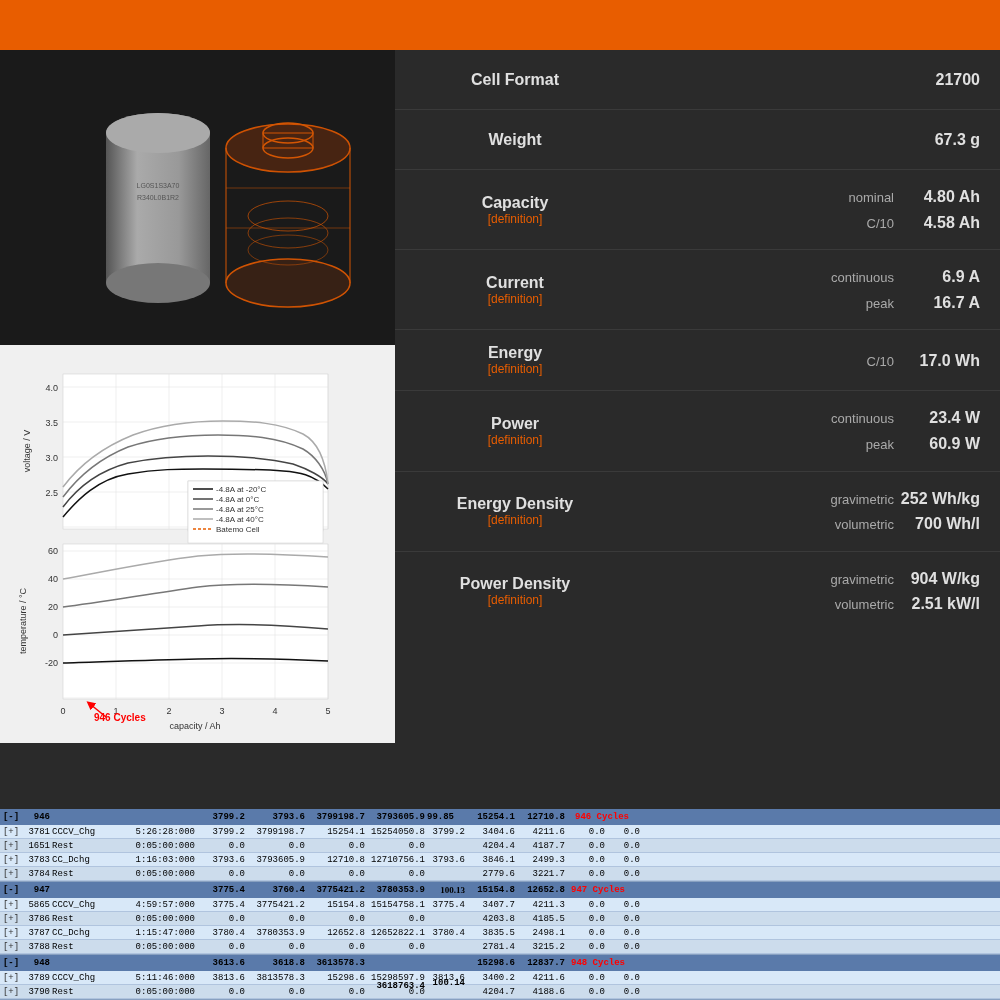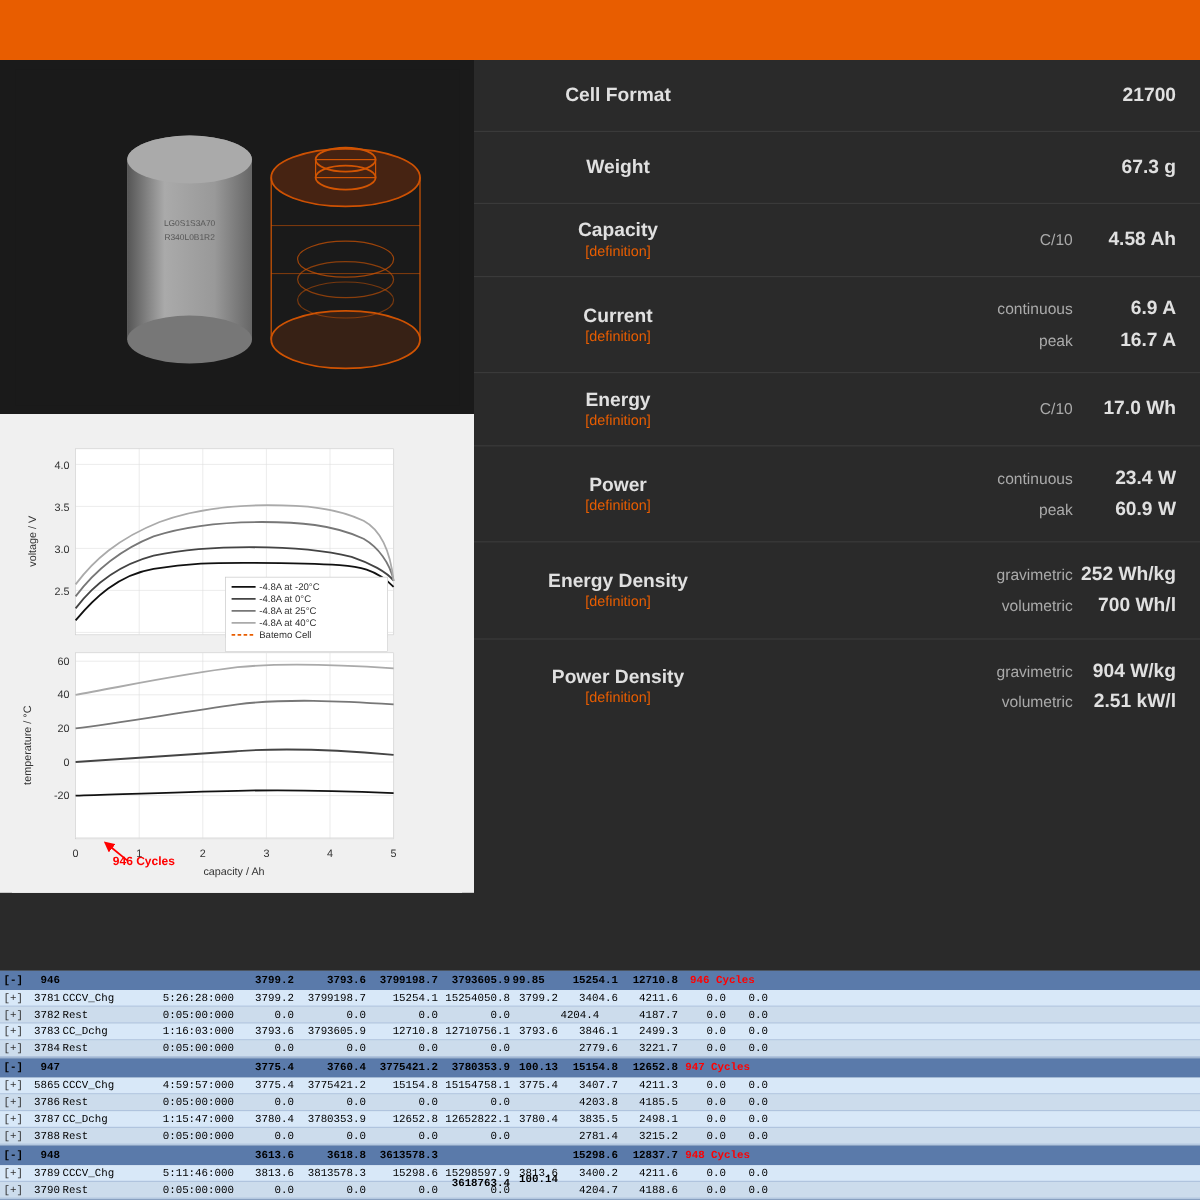--- a/index.html
+++ b/index.html
@@ -325,20 +325,24 @@
             <span class="spec-number">67.3 g</span>
           </div>
         </div>
       </div>
       <div class="spec-row">
         <div class="spec-label">
           <div class="spec-name">Capacity</div>
           <div class="spec-def">[definition]</div>
         </div>
         <div class="spec-values">
+          <div class="spec-value-line">
+            <span class="spec-qualifier">nominal</span>
+            <span class="spec-number">4.80 Ah</span>
+          </div>
           <div class="spec-value-line">
             <span class="spec-qualifier">C/10</span>
             <span class="spec-number">4.58 Ah</span>
           </div>
         </div>
       </div>
       <div class="spec-row">
         <div class="spec-label">
           <div class="spec-name">Current</div>
           <div class="spec-def">[definition]</div>
@@ -444,29 +448,29 @@
         <span style="flex: 0 0 60px; text-align: right; padding-right: 2px; white-space: nowrap; overflow: hidden; color: rgb(0, 0, 0);">15254.1</span>
         <span style="flex: 0 0 60px; text-align: right; padding-right: 2px; white-space: nowrap; overflow: hidden; color: rgb(0, 0, 0);">15254050.8</span>
         <span style="flex: 0 0 40px; text-align: right; padding-right: 2px; white-space: nowrap; overflow: hidden; color: rgb(0, 0, 0);">3799.2</span>
         <span style="flex: 0 0 50px; text-align: right; padding-right: 2px; white-space: nowrap; overflow: hidden; color: rgb(0, 0, 0);">3404.6</span>
         <span style="flex: 0 0 50px; text-align: right; padding-right: 2px; white-space: nowrap; overflow: hidden; color: rgb(0, 0, 0);">4211.6</span>
         <span style="flex: 0 0 40px; text-align: right; padding-right: 2px; white-space: nowrap; overflow: hidden; color: rgb(0, 0, 0);">0.0</span>
         <span style="flex: 0 0 35px; text-align: right; padding-right: 2px; white-space: nowrap; overflow: hidden; color: rgb(0, 0, 0);">0.0</span>
       </div>
       <div style="display: flex; align-items: center; padding: 1px 2px; height: 14px; border-bottom: 1px solid rgb(176, 196, 222); background: rgb(204, 220, 236);">
         <span style="flex: 0 0 20px; text-align: center; padding-right: 2px; white-space: nowrap; overflow: hidden; color: rgb(51, 51, 51);">[+]</span>
-        <span style="flex: 0 0 30px; text-align: right; padding-right: 2px; white-space: nowrap; overflow: hidden; color: rgb(0, 0, 0);">3782</span>
+        <span style="flex: 0 0 30px; text-align: right; padding-right: 2px; white-space: nowrap; overflow: hidden; color: rgb(0, 0, 0);">1651</span>
         <span style="flex: 0 0 70px; text-align: left; padding-right: 2px; white-space: nowrap; overflow: hidden; color: rgb(0, 0, 0);">Rest</span>
         <span style="flex: 0 0 75px; text-align: right; padding-right: 2px; white-space: nowrap; overflow: hidden; color: rgb(0, 0, 0);">0:05:00:000</span>
         <span style="flex: 0 0 50px; text-align: right; padding-right: 2px; white-space: nowrap; overflow: hidden; color: rgb(0, 0, 0);">0.0</span>
         <span style="flex: 0 0 60px; text-align: right; padding-right: 2px; white-space: nowrap; overflow: hidden; color: rgb(0, 0, 0);">0.0</span>
         <span style="flex: 0 0 60px; text-align: right; padding-right: 2px; white-space: nowrap; overflow: hidden; color: rgb(0, 0, 0);">0.0</span>
         <span style="flex: 0 0 60px; text-align: right; padding-right: 2px; white-space: nowrap; overflow: hidden; color: rgb(0, 0, 0);">0.0</span>
         <span style="flex: 0 0 40px; text-align: right; padding-right: 2px; white-space: nowrap; overflow: hidden; color: rgb(0, 0, 0);"></span>
-        <span style="flex: 0 0 50px; padding-right: 2px; white-space: nowrap; overflow: hidden; color: rgb(0, 0, 0);">4204.4</span>
+        <span style="flex: 0 0 50px; text-align: right; padding-right: 2px; white-space: nowrap; overflow: hidden; color: rgb(0, 0, 0);">4204.4</span>
         <span style="flex: 0 0 50px; text-align: right; padding-right: 2px; white-space: nowrap; overflow: hidden; color: rgb(0, 0, 0);">4187.7</span>
         <span style="flex: 0 0 40px; text-align: right; padding-right: 2px; white-space: nowrap; overflow: hidden; color: rgb(0, 0, 0);">0.0</span>
         <span style="flex: 0 0 35px; text-align: right; padding-right: 2px; white-space: nowrap; overflow: hidden; color: rgb(0, 0, 0);">0.0</span>
       </div>
       <div style="display: flex; align-items: center; padding: 1px 2px; height: 14px; border-bottom: 1px solid rgb(176, 196, 222); background: rgb(216, 232, 248);">
         <span style="flex: 0 0 20px; text-align: center; padding-right: 2px; white-space: nowrap; overflow: hidden; color: rgb(51, 51, 51);">[+]</span>
         <span style="flex: 0 0 30px; text-align: right; padding-right: 2px; white-space: nowrap; overflow: hidden; color: rgb(0, 0, 0);">3783</span>
         <span style="flex: 0 0 70px; text-align: left; padding-right: 2px; white-space: nowrap; overflow: hidden; color: rgb(0, 0, 0);">CC_Dchg</span>
         <span style="flex: 0 0 75px; text-align: right; padding-right: 2px; white-space: nowrap; overflow: hidden; color: rgb(0, 0, 0);">1:16:03:000</span>
         <span style="flex: 0 0 50px; text-align: right; padding-right: 2px; white-space: nowrap; overflow: hidden; color: rgb(0, 0, 0);">3793.6</span>
@@ -498,21 +502,21 @@
     <div style="border-bottom: 1px solid rgb(136, 160, 192);">
       <div style="display: flex; align-items: center; background: rgb(90, 122, 170); color: rgb(0, 0, 0); font-weight: bold; padding: 1px 2px; height: 16px;">
         <span style="flex: 0 0 20px; text-align: center; padding-right: 2px; white-space: nowrap; overflow: hidden;">[-]</span>
         <span style="flex: 0 0 30px; text-align: right; padding-right: 2px; white-space: nowrap; overflow: hidden;">947</span>
         <span style="flex: 0 0 70px; text-align: left; padding-right: 2px; white-space: nowrap; overflow: hidden;"></span>
         <span style="flex: 0 0 75px; text-align: right; padding-right: 2px; white-space: nowrap; overflow: hidden;"></span>
         <span style="flex: 0 0 50px; text-align: right; padding-right: 2px; white-space: nowrap; overflow: hidden;">3775.4</span>
         <span style="flex: 0 0 60px; text-align: right; padding-right: 2px; white-space: nowrap; overflow: hidden;">3760.4</span>
         <span style="flex: 0 0 60px; text-align: right; padding-right: 2px; white-space: nowrap; overflow: hidden;">3775421.2</span>
         <span style="flex: 0 0 60px; text-align: right; padding-right: 2px; white-space: nowrap; overflow: hidden;">3780353.9</span>
-        <span style="flex: 0 0 40px; text-align: right; padding-right: 2px; white-space: nowrap; overflow: hidden;">100.13</span>
+        <span style="flex: 0 0 40px; text-align: right; padding-right: 2px; white-space: nowrap; overflow: hidden; font-family: Liberation Serif, serif;">100.13</span>
         <span style="flex: 0 0 50px; text-align: right; padding-right: 2px; white-space: nowrap; overflow: hidden;">15154.8</span>
         <span style="flex: 0 0 50px; text-align: right; padding-right: 2px; white-space: nowrap; overflow: hidden;">12652.8</span>
         <span style="color: red; font-weight: bold; margin-left: 4px;">947 Cycles</span>
       </div>
       <div style="display: flex; align-items: center; padding: 1px 2px; height: 14px; border-bottom: 1px solid rgb(176, 196, 222); background: rgb(216, 232, 248);">
         <span style="flex: 0 0 20px; text-align: center; padding-right: 2px; white-space: nowrap; overflow: hidden; color: rgb(51, 51, 51);">[+]</span>
         <span style="flex: 0 0 30px; text-align: right; padding-right: 2px; white-space: nowrap; overflow: hidden; color: rgb(0, 0, 0);">5865</span>
         <span style="flex: 0 0 70px; text-align: left; padding-right: 2px; white-space: nowrap; overflow: hidden; color: rgb(0, 0, 0);">CCCV_Chg</span>
         <span style="flex: 0 0 75px; text-align: right; padding-right: 2px; white-space: nowrap; overflow: hidden; color: rgb(0, 0, 0);">4:59:57:000</span>
         <span style="flex: 0 0 50px; text-align: right; padding-right: 2px; white-space: nowrap; overflow: hidden; color: rgb(0, 0, 0);">3775.4</span>

